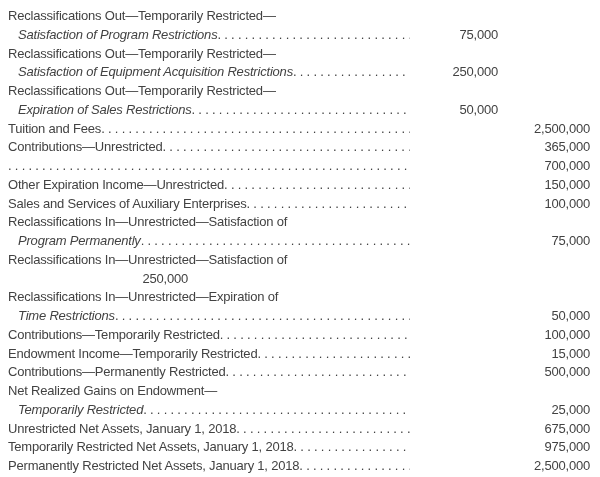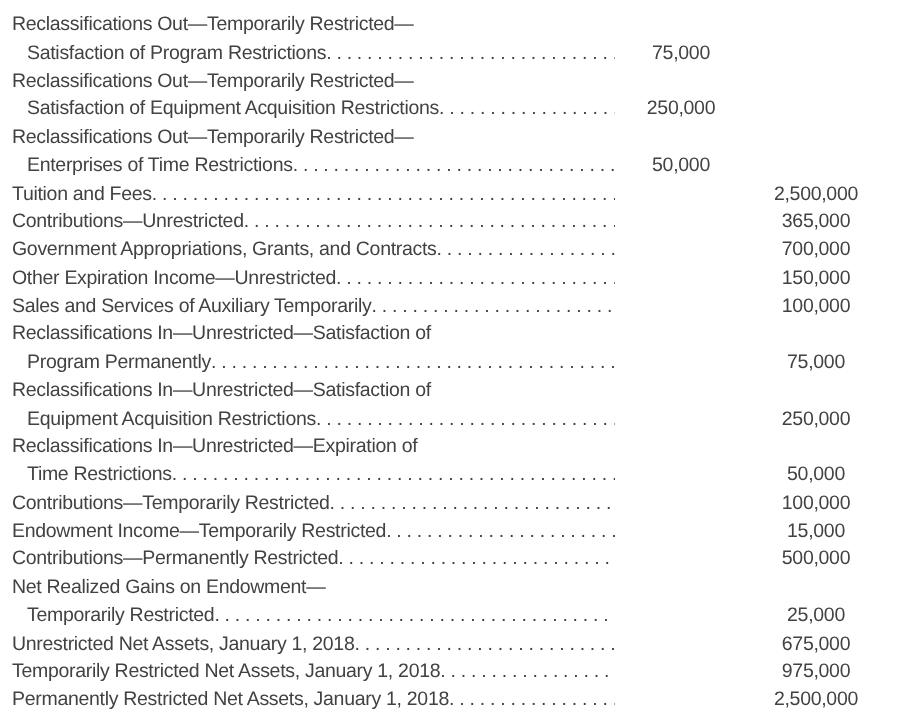--- a/index.html
+++ b/index.html
@@ -24,34 +24,34 @@
     white-space: nowrap;
   }
   .labelwrap {
     flex: 0 0 402px;
     width: 402px;
     display: flex;
     align-items: baseline;
     overflow: hidden;
   }
   .label { flex: 0 0 auto; }
-  .label.indent { padding-left: 10px; }
+  .label.indent { padding-left: 10px; font-style: italic; }
   .dots {
     flex: 1 1 auto;
     overflow: hidden;
     white-space: nowrap;
     color: #424242;
   }
   .dots::after {
     content: ". . . . . . . . . . . . . . . . . . . . . . . . . . . . . . . . . . . . . . . . . . . . . . . . . . . . . . . . . . . . . . . . . . . .";
   }
   .dots.nodots::after { content: ""; }
   .col {
     flex: 0 0 auto;
-    text-align: center;
+    text-align: right;
     font-variant-numeric: tabular-nums;
   }
   .col1 { width: 88px; }
   .col2 { width: 92px; }
 </style>
 </head>
 <body>
 
 <div class="doc">
   <div id="rows">
@@ -90,21 +90,21 @@
       <div class="row">
         <div class="labelwrap">
           <span class="label">Reclassifications Out—Temporarily Restricted—</span>
           <span class="dots nodots"></span>
         </div>
         <span class="col col1"></span>
         <span class="col col2"></span>
       </div>
       <div class="row">
         <div class="labelwrap">
-          <span class="label indent">Enterprises of Time Restrictions</span>
+          <span class="label indent">Expiration of Sales Restrictions</span>
           <span class="dots"></span>
         </div>
         <span class="col col1">50,000</span>
         <span class="col col2"></span>
       </div>
       <div class="row">
         <div class="labelwrap">
           <span class="label">Tuition and Fees</span>
           <span class="dots"></span>
         </div>
@@ -114,37 +114,36 @@
       <div class="row">
         <div class="labelwrap">
           <span class="label">Contributions—Unrestricted</span>
           <span class="dots"></span>
         </div>
         <span class="col col1"></span>
         <span class="col col2">365,000</span>
       </div>
       <div class="row">
         <div class="labelwrap">
-          <span class="label">Government Appropriations, Grants, and Contracts</span>
           <span class="dots"></span>
         </div>
         <span class="col col1"></span>
         <span class="col col2">700,000</span>
       </div>
       <div class="row">
         <div class="labelwrap">
           <span class="label">Other Expiration Income—Unrestricted</span>
           <span class="dots"></span>
         </div>
         <span class="col col1"></span>
         <span class="col col2">150,000</span>
       </div>
       <div class="row">
         <div class="labelwrap">
-          <span class="label">Sales and Services of Auxiliary Temporarily</span>
+          <span class="label">Sales and Services of Auxiliary Enterprises</span>
           <span class="dots"></span>
         </div>
         <span class="col col1"></span>
         <span class="col col2">100,000</span>
       </div>
       <div class="row">
         <div class="labelwrap">
           <span class="label">Reclassifications In—Unrestricted—Satisfaction of</span>
           <span class="dots nodots"></span>
         </div>
@@ -161,24 +160,20 @@
       </div>
       <div class="row">
         <div class="labelwrap">
           <span class="label">Reclassifications In—Unrestricted—Satisfaction of</span>
           <span class="dots nodots"></span>
         </div>
         <span class="col col1"></span>
         <span class="col col2"></span>
       </div>
       <div class="row">
-        <div class="labelwrap">
-          <span class="label indent">Equipment Acquisition Restrictions</span>
-          <span class="dots"></span>
-        </div>
         <span class="col col1"></span>
         <span class="col col2">250,000</span>
       </div>
       <div class="row">
         <div class="labelwrap">
           <span class="label">Reclassifications In—Unrestricted—Expiration of</span>
           <span class="dots nodots"></span>
         </div>
         <span class="col col1"></span>
         <span class="col col2"></span>

